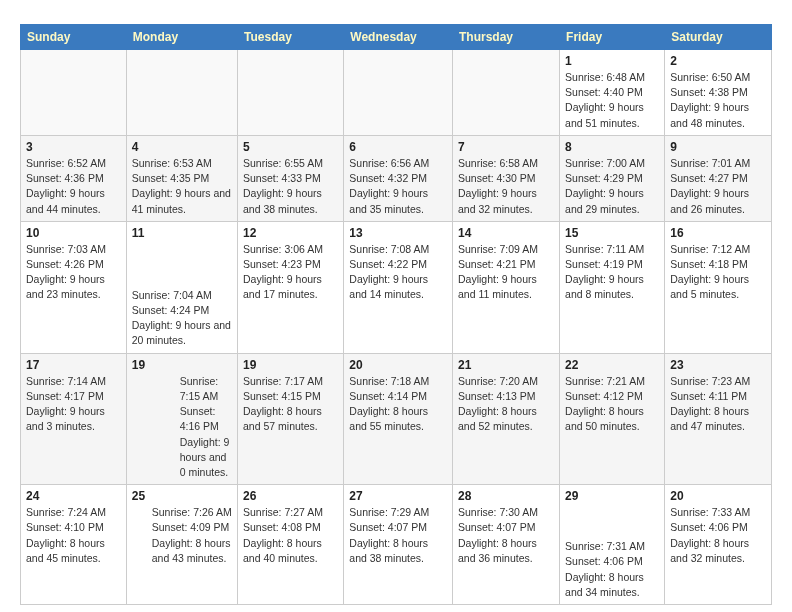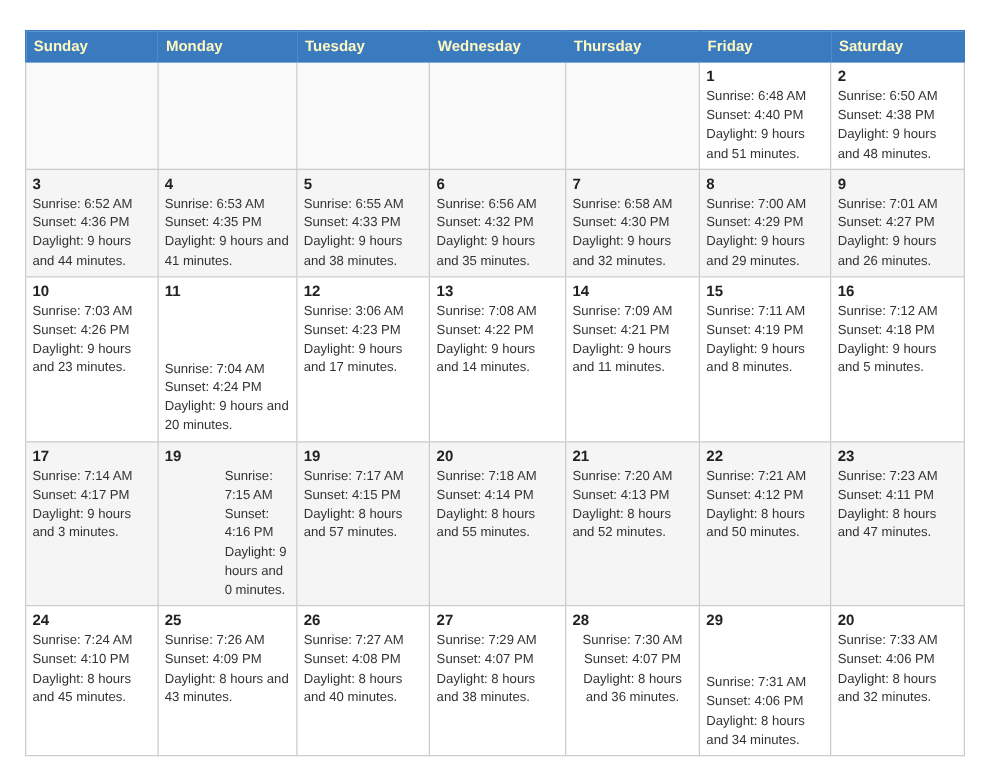--- a/index.html
+++ b/index.html
@@ -265,39 +265,39 @@
         </tr>
         <tr>
           <td>
             <span class="day-number">24</span>
             <div class="day-info" style="white-space: pre-line;">Sunrise: 7:24 AM
 Sunset: 4:10 PM
 Daylight: 8 hours and 45 minutes.</div>
           </td>
           <td>
             <span class="day-number">25</span>
-            <div class="day-info" style="white-space: pre-line;">Sunrise: 7:26 AM
+            <div class="day-info" style="white-space: pre-line; margin-left: 20px;">Sunrise: 7:26 AM
 Sunset: 4:09 PM
 Daylight: 8 hours and 43 minutes.</div>
           </td>
           <td>
             <span class="day-number">26</span>
             <div class="day-info" style="white-space: pre-line;">Sunrise: 7:27 AM
 Sunset: 4:08 PM
 Daylight: 8 hours and 40 minutes.</div>
           </td>
           <td>
             <span class="day-number">27</span>
             <div class="day-info" style="white-space: pre-line;">Sunrise: 7:29 AM
 Sunset: 4:07 PM
 Daylight: 8 hours and 38 minutes.</div>
           </td>
           <td>
             <span class="day-number">28</span>
-            <div class="day-info" style="white-space: pre-line; text-align: center;">Sunrise: 7:30 AM
+            <div class="day-info" style="white-space: pre-line;">Sunrise: 7:30 AM
 Sunset: 4:07 PM
 Daylight: 8 hours and 36 minutes.</div>
           </td>
           <td>
             <span class="day-number">29</span>
             <div class="day-info" style="white-space: pre-line; margin-top: 36px;">Sunrise: 7:31 AM
 Sunset: 4:06 PM
 Daylight: 8 hours and 34 minutes.</div>
           </td>
           <td>

